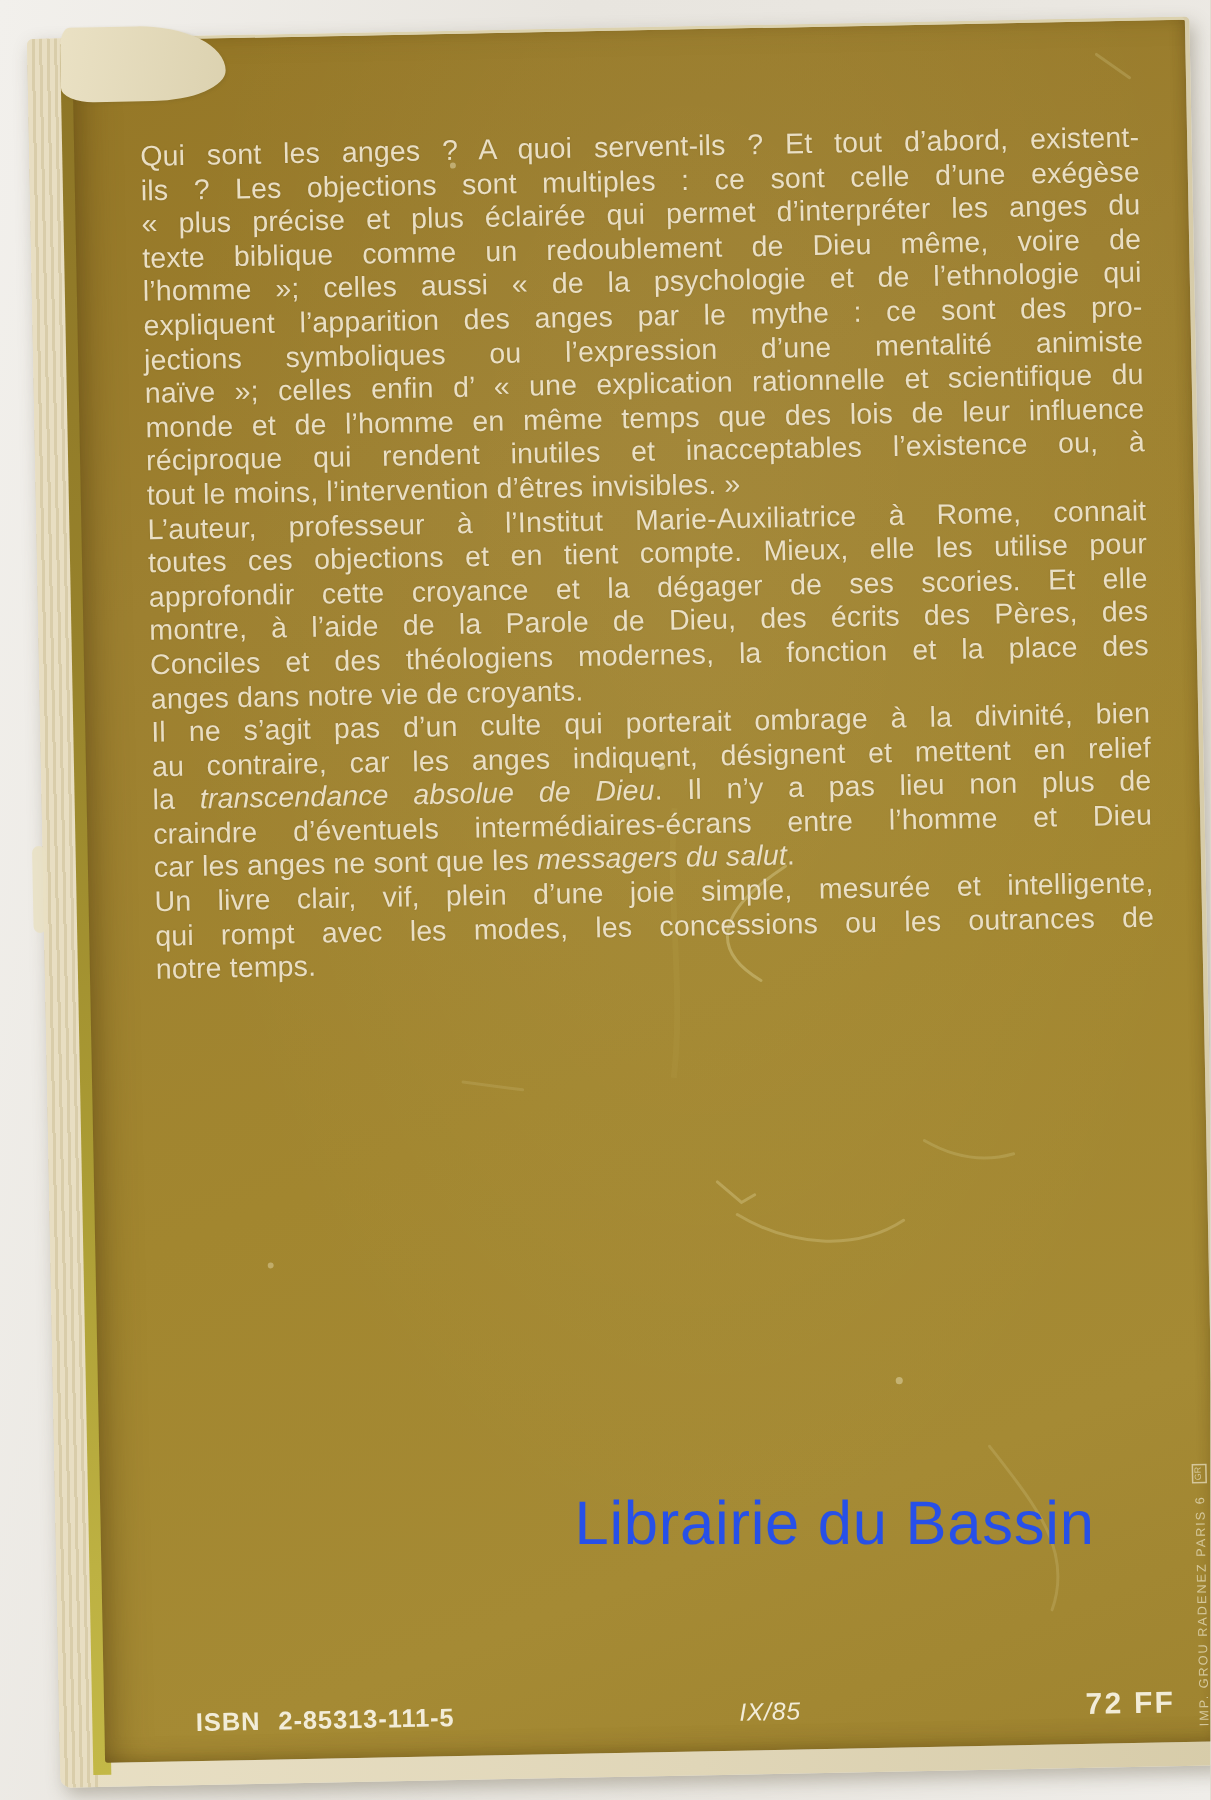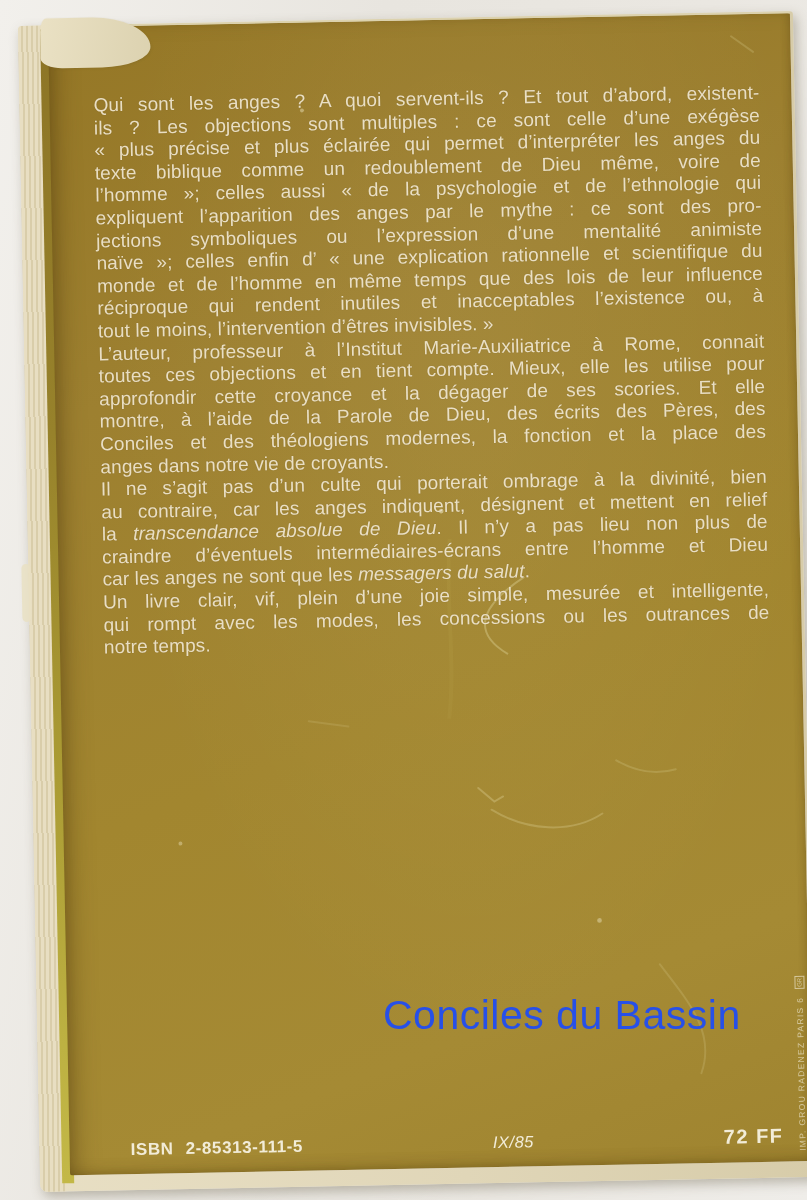--- a/index.html
+++ b/index.html
@@ -133,14 +133,14 @@
         <span class="price">72 FF</span>
       </div>
 
       <div class="printer">
         <span>IMP. GROU RADENEZ  PARIS 6</span>
         <span class="logo">GR</span>
       </div>
     </div>
   </div>
 
-  <div class="watermark">Conciles du Bassin</div>
+  <div class="watermark">Librairie du Bassin</div>
 </div>
 
 </body></html>

